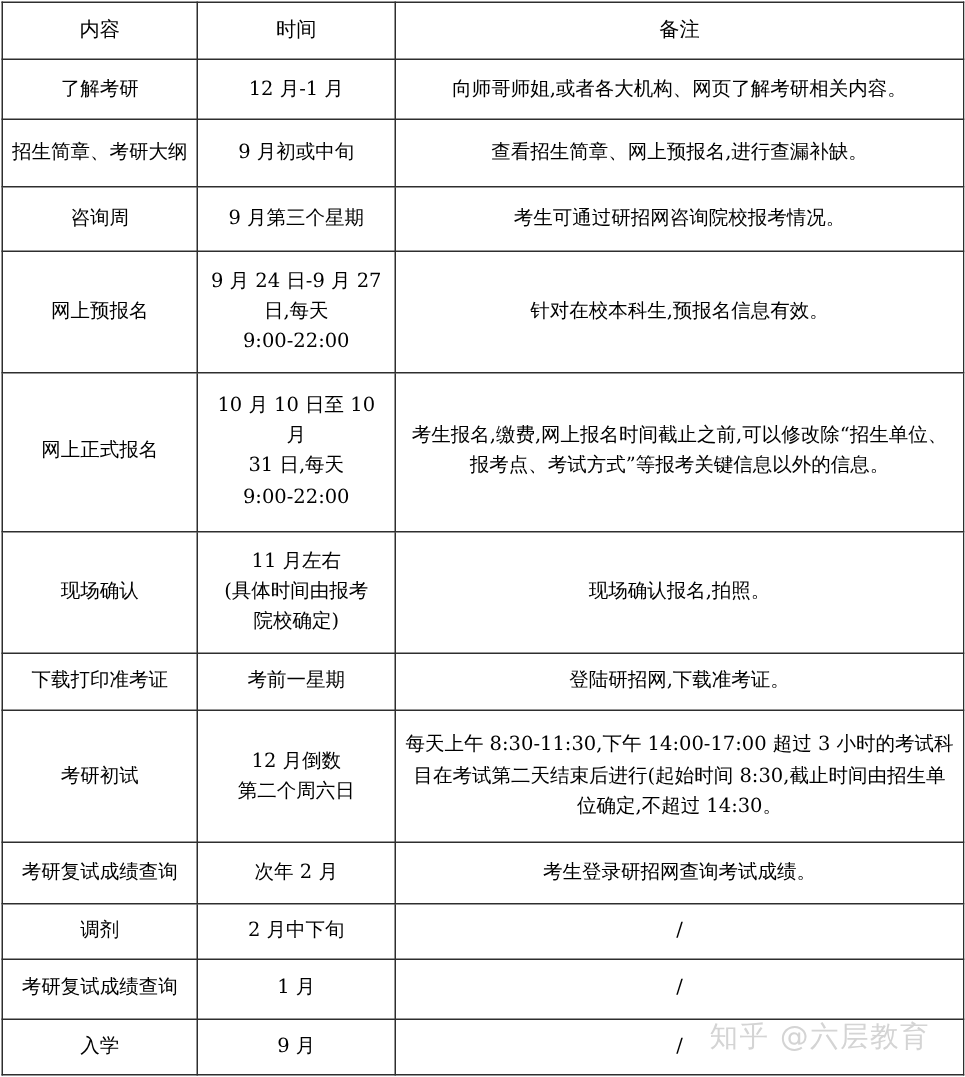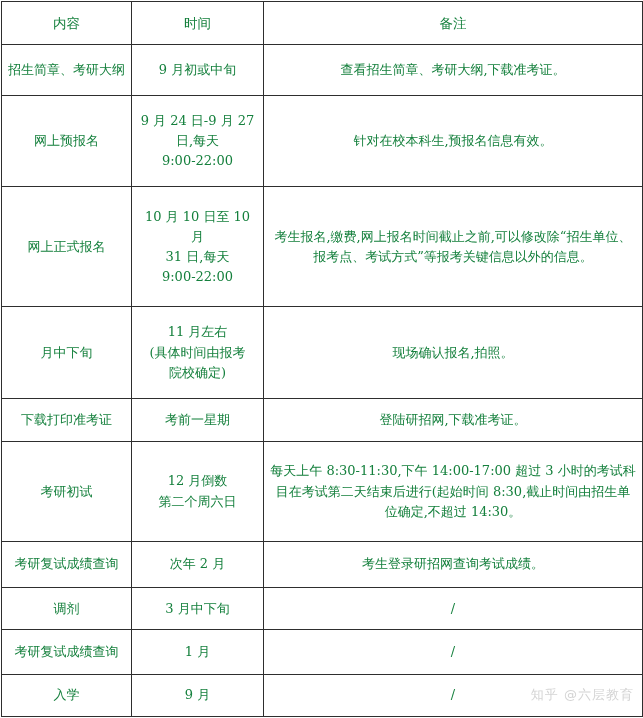--- a/index.html
+++ b/index.html
@@ -19,38 +19,38 @@
     left: 1px; top: 1px;
     width: 641px; height: 716px;
     border-collapse: collapse;
     table-layout: fixed;
   }
   table.schedule col.c1 { width: 130px; }
   table.schedule col.c2 { width: 132px; }
   table.schedule col.c3 { width: 379px; }
   table.schedule th, table.schedule td {
     border: 1.5px solid #2e2e2e;
-    color: #15803d;
+    color: #000000;
     font-size: 13px;
     text-align: center;
     vertical-align: middle;
     padding: 2px 6px;
     line-height: 1.55;
   }
   table.schedule th {
     font-weight: normal;
     font-size: 13.5px;
   }
   td.time { white-space: pre-line; }
   td.note { padding: 2px 10px; }
   .watermark {
     position: absolute;
-    right: 9px;
+    right: 23px;
     bottom: 14px;
-    font-size: 13px;
+    font-size: 19px;
     letter-spacing: 1px;
     color: #d4d4d4;
     font-family: "DejaVu Sans", "Liberation Sans", sans-serif;
     pointer-events: none;
   }
 </style>
 </head>
 <body>
 
 <div class="page">
@@ -59,41 +59,51 @@
         <col class="c1">
         <col class="c2">
         <col class="c3">
       </colgroup>
     <tbody>
         <tr style="height:31px">
       <th>内容</th>
       <th>时间</th>
       <th>备注</th>
     </tr>
+    <tr style="height:32px">
+      <td>了解考研</td>
+      <td class="time">12 月-1 月</td>
+      <td class="note">向师哥师姐,或者各大机构、网页了解考研相关内容。</td>
+    </tr>
     <tr style="height:36px">
       <td>招生简章、考研大纲</td>
       <td class="time">9 月初或中旬</td>
-      <td class="note">查看招生简章、考研大纲,下载准考证。</td>
+      <td class="note">查看招生简章、网上预报名,进行查漏补缺。</td>
+    </tr>
+    <tr style="height:35px">
+      <td>咨询周</td>
+      <td class="time">9 月第三个星期</td>
+      <td class="note">考生可通过研招网咨询院校报考情况。</td>
     </tr>
     <tr style="height:62px">
       <td>网上预报名</td>
       <td class="time">9 月 24 日-9 月 27
 日,每天
 9:00-22:00</td>
       <td class="note">针对在校本科生,预报名信息有效。</td>
     </tr>
     <tr style="height:77px">
       <td>网上正式报名</td>
       <td class="time">10 月 10 日至 10 月
 31 日,每天
 9:00-22:00</td>
       <td class="note">考生报名,缴费,网上报名时间截止之前,可以修改除“招生单位、报考点、考试方式”等报考关键信息以外的信息。</td>
     </tr>
     <tr style="height:60px">
-      <td>月中下旬</td>
+      <td>现场确认</td>
       <td class="time">11 月左右
 (具体时间由报考
 院校确定)</td>
       <td class="note">现场确认报名,拍照。</td>
     </tr>
     <tr style="height:31px">
       <td>下载打印准考证</td>
       <td class="time">考前一星期</td>
       <td class="note">登陆研招网,下载准考证。</td>
     </tr>
@@ -103,21 +113,21 @@
 第二个周六日</td>
       <td class="note">每天上午 8:30-11:30,下午 14:00-17:00 超过 3 小时的考试科目在考试第二天结束后进行(起始时间 8:30,截止时间由招生单位确定,不超过 14:30。</td>
     </tr>
     <tr style="height:33px">
       <td>考研复试成绩查询</td>
       <td class="time">次年 2 月</td>
       <td class="note">考生登录研招网查询考试成绩。</td>
     </tr>
     <tr style="height:30px">
       <td>调剂</td>
-      <td class="time">3 月中下旬</td>
+      <td class="time">2 月中下旬</td>
       <td class="note">/</td>
     </tr>
     <tr style="height:32px">
       <td>考研复试成绩查询</td>
       <td class="time">1 月</td>
       <td class="note">/</td>
     </tr>
     <tr style="height:30px">
       <td>入学</td>
       <td class="time">9 月</td>

